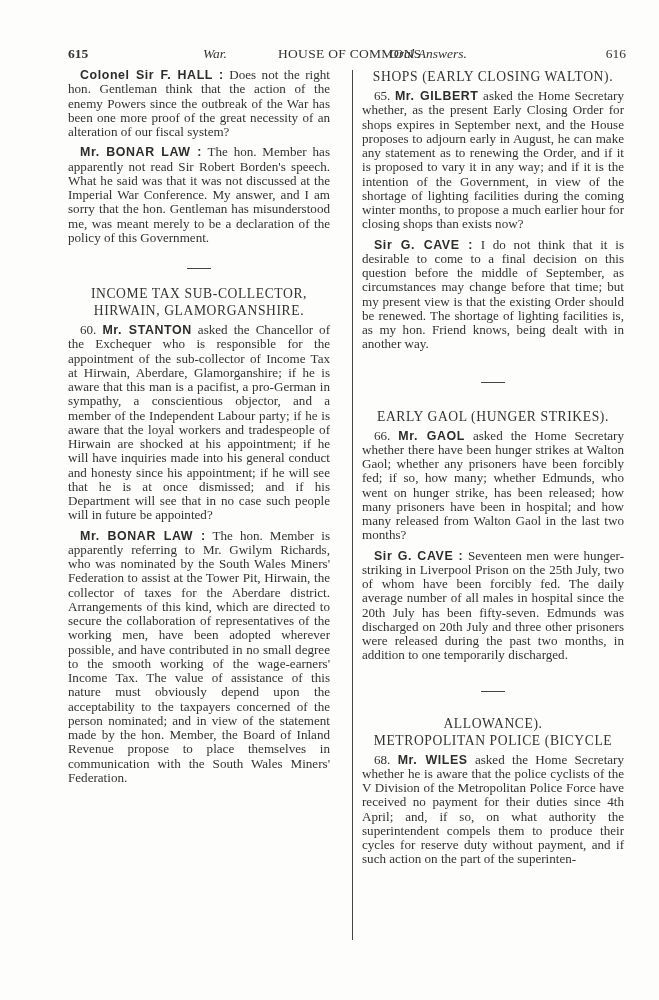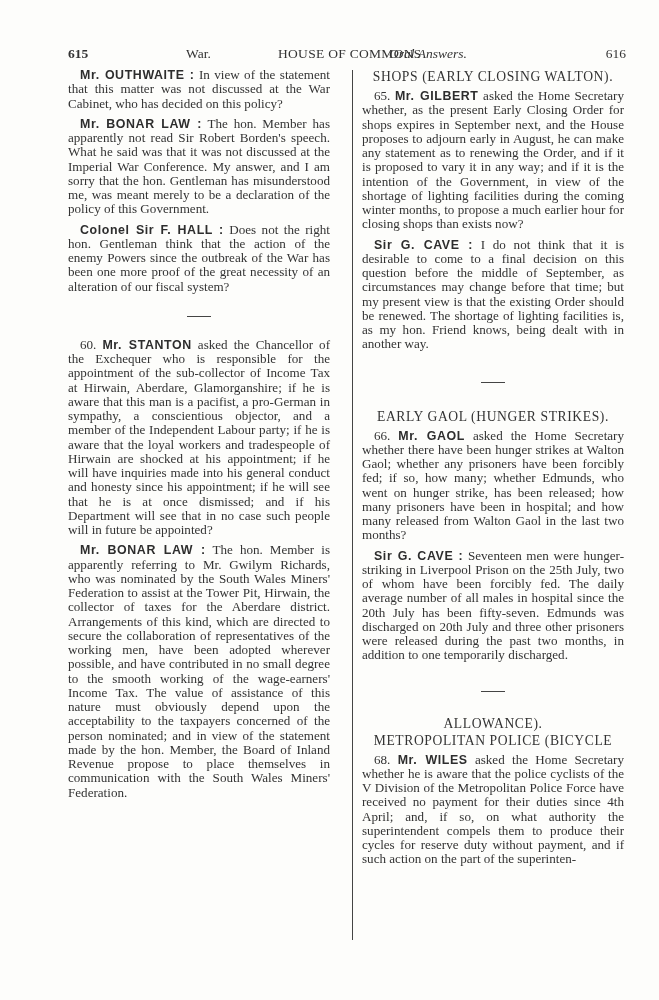--- a/index.html
+++ b/index.html
@@ -11,21 +11,21 @@
     position: relative;
     overflow: hidden;
   }
   .page { position: absolute; left: 0; top: 0; width: 659px; height: 1000px; }
   .running-head {
     position: absolute; top: 46px; left: 68px; width: 558px; height: 20px;
     font-size: 13.5px; color: #333;
   }
   .running-head span { position: absolute; top: 0; white-space: nowrap; }
   .rh-left-num { left: 0; font-weight: bold; font-family: "Liberation Serif", serif; text-align: center; }
-  .rh-left-sec { left: 118px; }
+  .rh-left-sec { left: 135px; font-style: italic; }
   .rh-center { left: 210px; letter-spacing: 0.3px; }
   .rh-right-sec { left: 321px; font-style: italic; }
   .rh-right-num { right: 0; font-weight: normal; }
 
   .col {
     position: absolute; top: 68px; width: 262px;
     font-size: 13.1px; line-height: 14.25px;
     text-align: justify; color: #333;
   }
   .col-left { left: 68px; }
@@ -57,31 +57,32 @@
     <span class="rh-left-num">615</span>
     <span class="rh-left-sec">War.</span>
     <span class="rh-center">HOUSE OF COMMONS</span>
     <span class="rh-right-sec">Oral Answers.</span>
     <span class="rh-right-num">616</span>
   </div>
 
   <div class="divider"></div>
 
   <div class="col col-left">
-    <p><span class="speaker">Mr. OUTHWAITE :</span><span> In view of the statement that this matter was not discussed at the War Cabinet, who has decided on this policy?</span></p>
+
+    <p><span class="speaker">Colonel Sir F. HALL :</span><span> Does not the right hon. Gentleman think that the action of the enemy Powers since the outbreak of the War has been one more proof of the great necessity of an alteration of our fiscal system?</span></p>
 
     <p><span class="speaker">Mr. BONAR LAW :</span><span> The hon. Member has apparently not read Sir Robert Borden's speech. What he said was that it was not discussed at the Imperial War Conference. My answer, and I am sorry that the hon. Gentleman has misunderstood me, was meant merely to be a declaration of the policy of this Government.</span></p>
-
-    <p><span class="speaker">Colonel Sir F. HALL :</span><span> Does not the right hon. Gentleman think that the action of the enemy Powers since the outbreak of the War has been one more proof of the great necessity of an alteration of our fiscal system?</span></p>
 
     <div class="rule-wrap">
         <div class="rule"></div>
       </div>
 
     <div class="heading">
+      <div>INCOME TAX SUB-COLLECTOR,</div>
+      <div>HIRWAIN, GLAMORGANSHIRE.</div>
     </div>
 
     <p><span>60.</span> <span class="speaker">Mr. STANTON</span><span> asked the Chancellor of the Exchequer who is responsible for the appointment of the sub-collector of Income Tax at Hirwain, Aberdare, Glamorganshire; if he is aware that this man is a pacifist, a pro-German in sympathy, a conscientious objector, and a member of the Independent Labour party; if he is aware that the loyal workers and tradespeople of Hirwain are shocked at his appointment; if he will have inquiries made into his general conduct and honesty since his appointment; if he will see that he is at once dismissed; and if his Department will see that in no case such people will in future be appointed?</span></p>
 
     <p><span class="speaker">Mr. BONAR LAW :</span><span> The hon. Member is apparently referring to Mr. Gwilym Richards, who was nominated by the South Wales Miners' Federation to assist at the Tower Pit, Hirwain, the collector of taxes for the Aberdare district. Arrangements of this kind, which are directed to secure the collaboration of representatives of the working men, have been adopted wherever possible, and have contributed in no small degree to the smooth working of the wage-earners' Income Tax. The value of assistance of this nature must obviously depend upon the acceptability to the taxpayers concerned of the person nominated; and in view of the statement made by the hon. Member, the Board of Inland Revenue propose to place themselves in communication with the South Wales Miners' Federation.</span></p>
   </div>
 
   <div class="col col-right">
     <div class="heading">SHOPS (EARLY CLOSING WALTON).</div>
 

